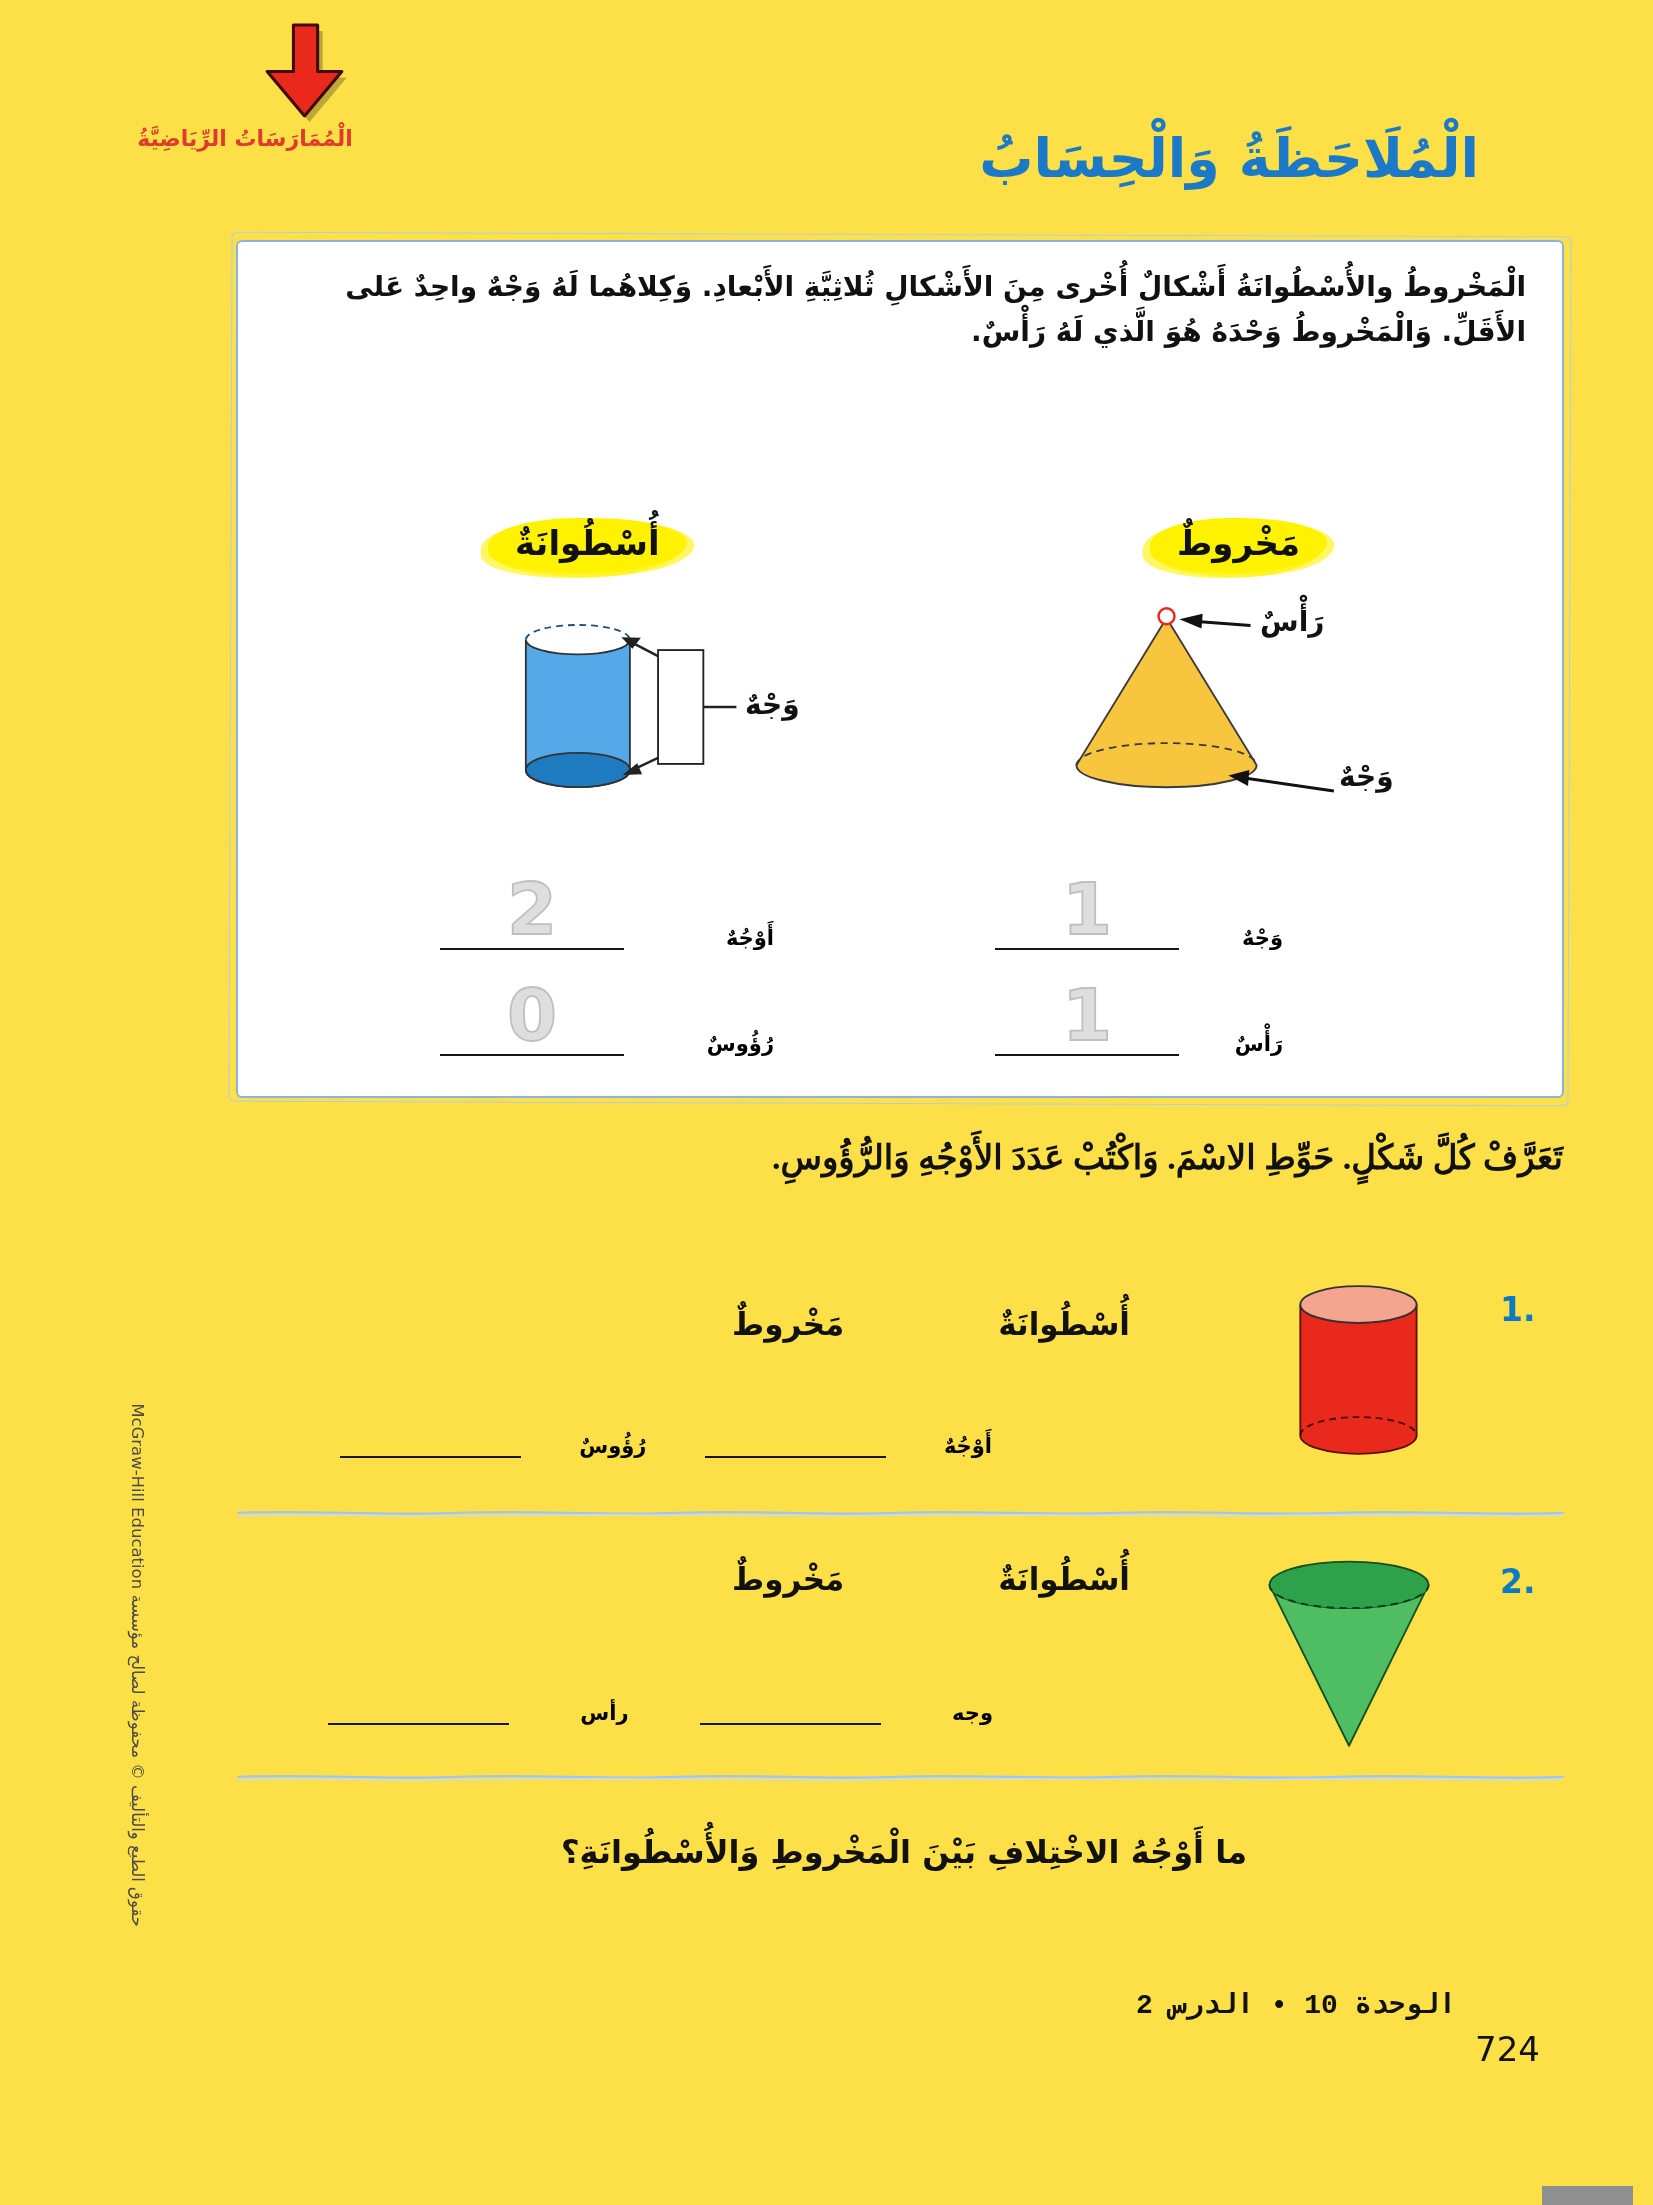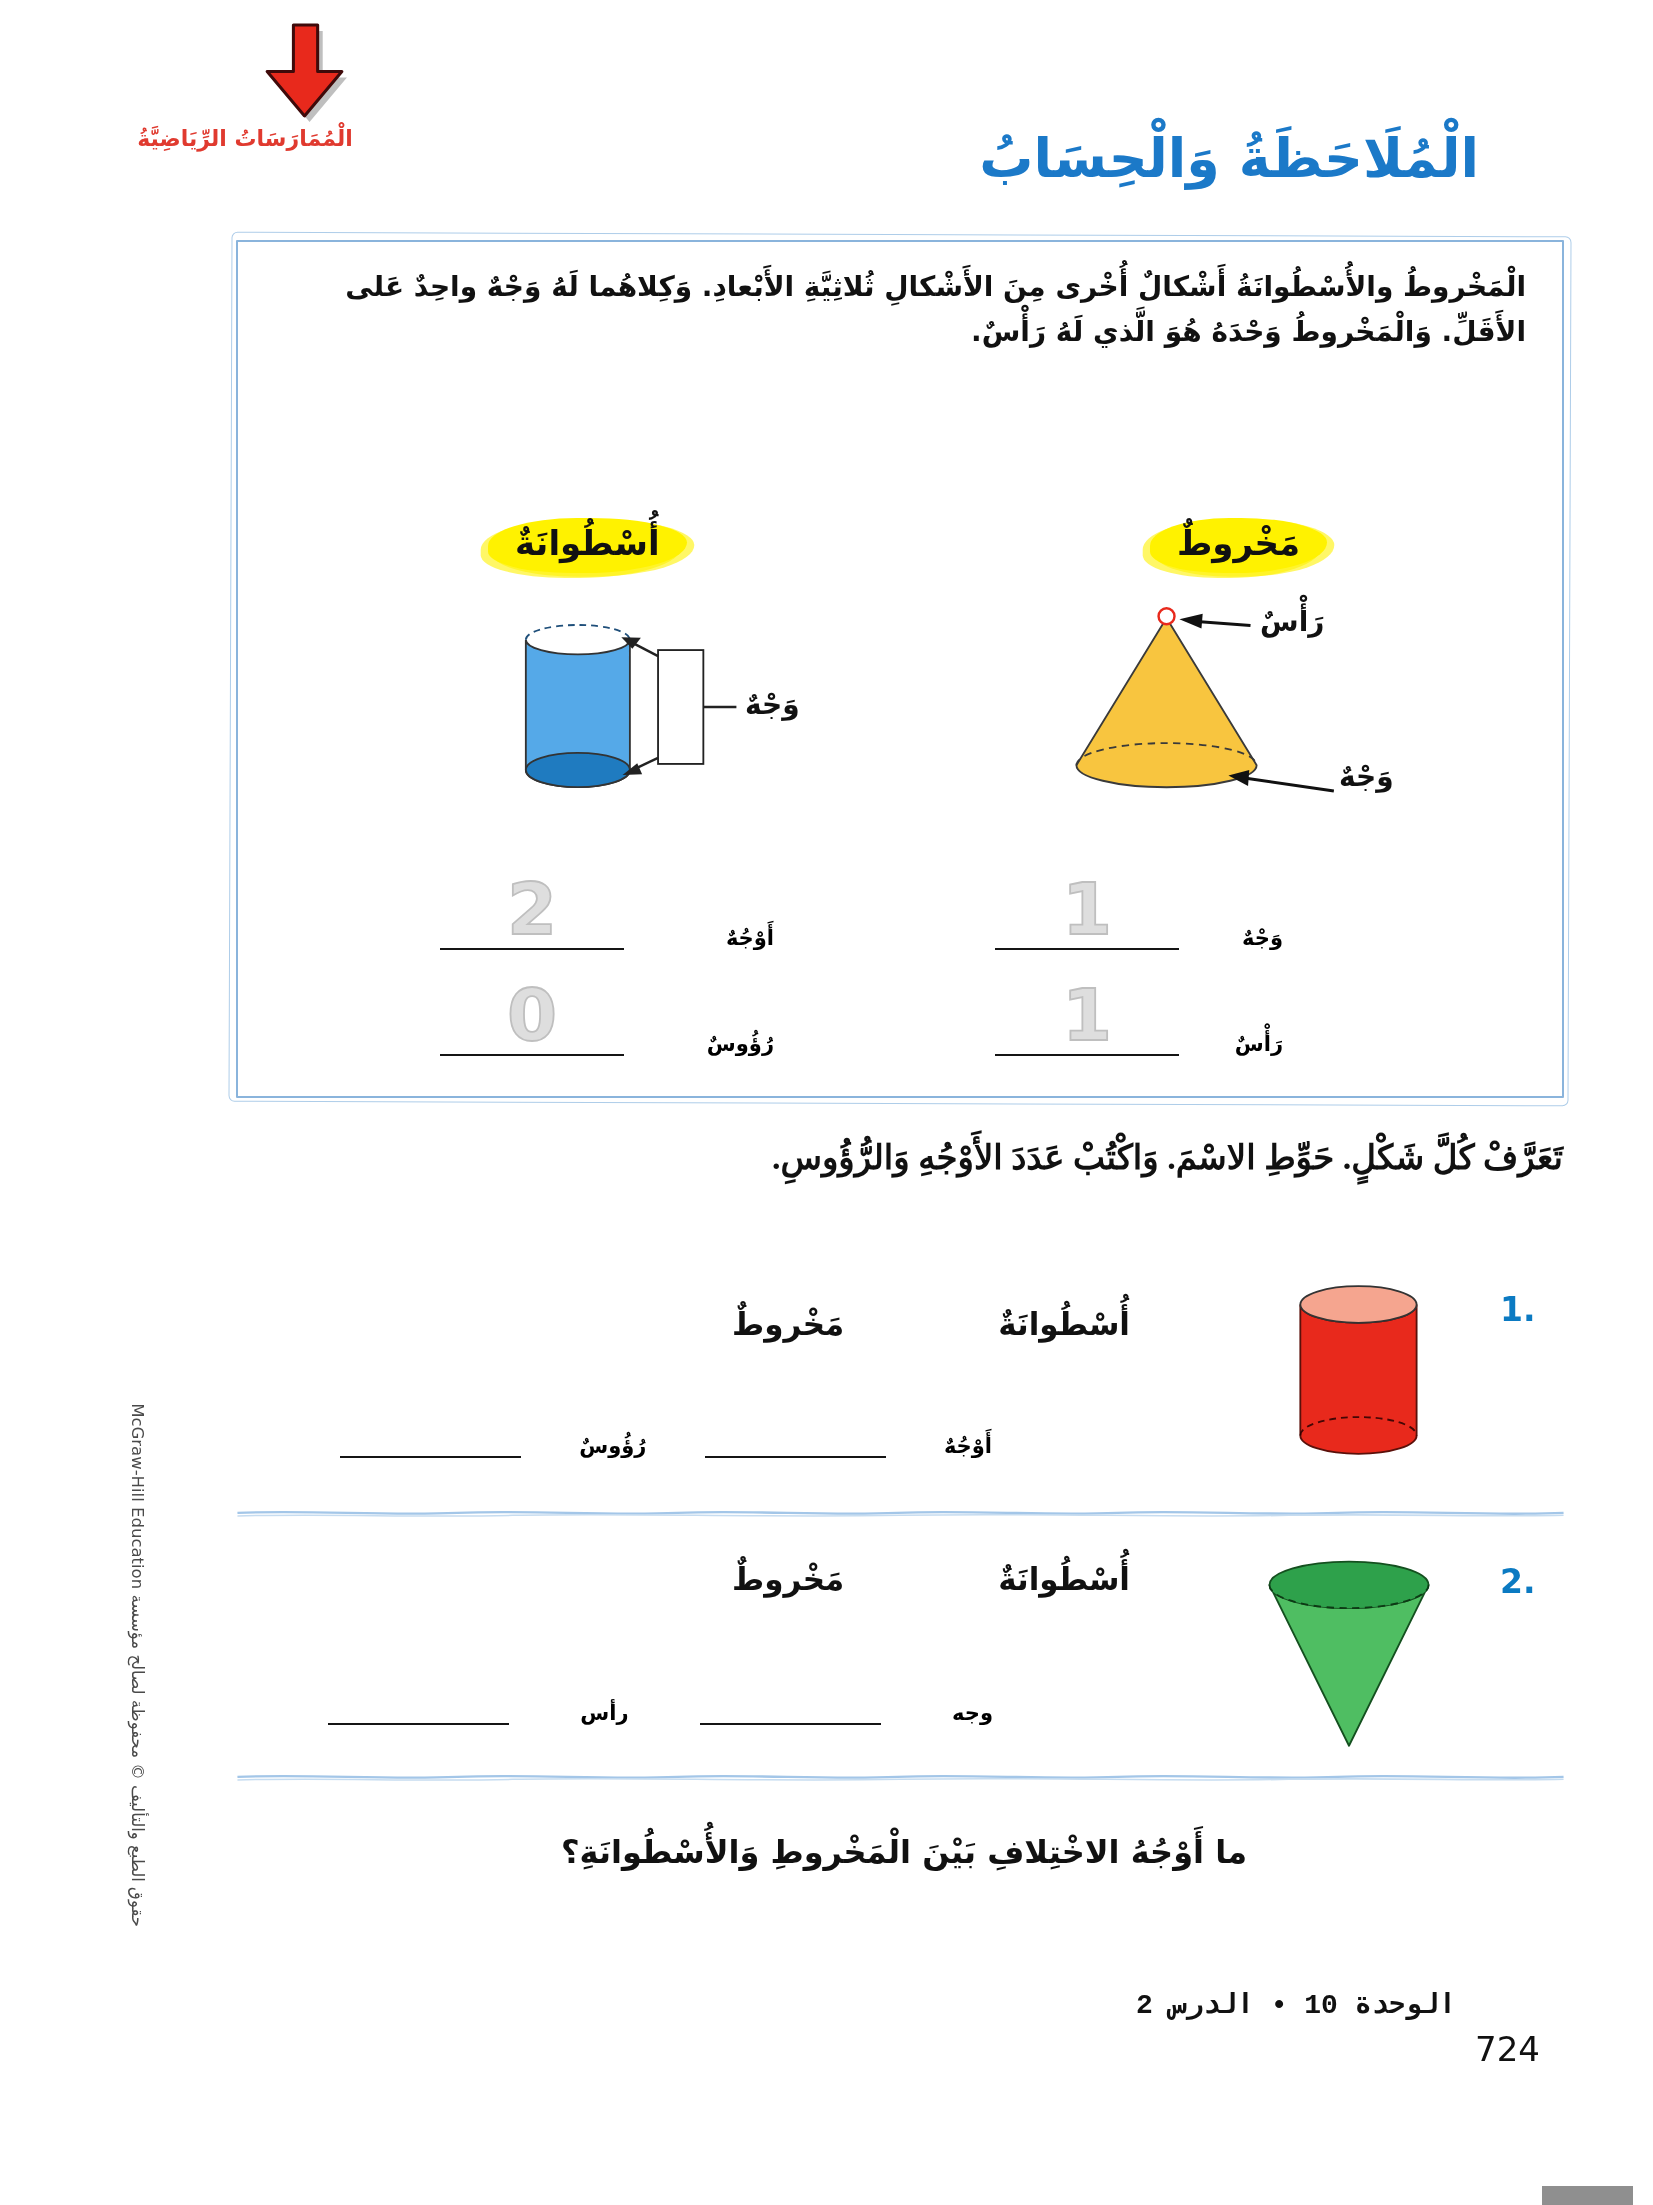--- a/index.html
+++ b/index.html
@@ -1,26 +1,26 @@
 <!DOCTYPE html>
 <html style="font-size:9.8px"><head>
 <meta charset="utf-8">
 <style>
   * { margin:0; padding:0; box-sizing:border-box; }
   html,body { background:#e9e9e9; }
   body { font-family:"DejaVu Sans", sans-serif; }
-  .page { position:relative; width:1654px; height:2205px; background:#ffffff; overflow:hidden; margin:0 auto; }
+  .page { position:relative; width:1654px; height:2205px; background:#fde047; overflow:hidden; margin:0 auto; }
   .abs { position:absolute; }
 
   
   .practices-label { font-size:22px; font-weight:bold; color:#E03A2F; text-align:center; }
   .page-title { font-size:54px; font-weight:bold; color:#1B79C8; white-space:nowrap; }
 
   
-  .concept-box { border:2.5px solid #8AB4DC; border-radius:1px; background:#fff; }
+  .concept-box { border:2.5px solid #8AB4DC; border-radius:6px; background:#fff; }
   .concept-box::after { content:""; position:absolute; inset:-8px; border:1.8px solid #AECDE9; border-radius:6.1px; transform:rotate(.2deg); pointer-events:none; }
   .intro { position:absolute; left:36px; right:36px; top:22px; font-size:28px; font-weight:700; line-height:1.62; text-align:right; color:#111; }
   .shape-label { position:absolute; background:#FFF200; padding:4.9px 27px 9.8px; font-size:34px; font-weight:bold; color:#111;
                  border-radius:48% 52% 55% 45% / 55% 48% 60% 42%;
                  box-shadow:6.1px 2.5px 0 1.2px rgba(255,242,0,.6), -6.1px 3.7px 0 1.2px rgba(255,242,0,.6); }
   .fig-label { font-size:28px; font-weight:bold; color:#111; white-space:nowrap; }
 
   
   .blank-row { position:absolute; display:flex; align-items:flex-end; justify-content:space-between; font-weight:bold; }
   .blank-row .lbl { font-size:21px; line-height:1.15; white-space:nowrap; }

